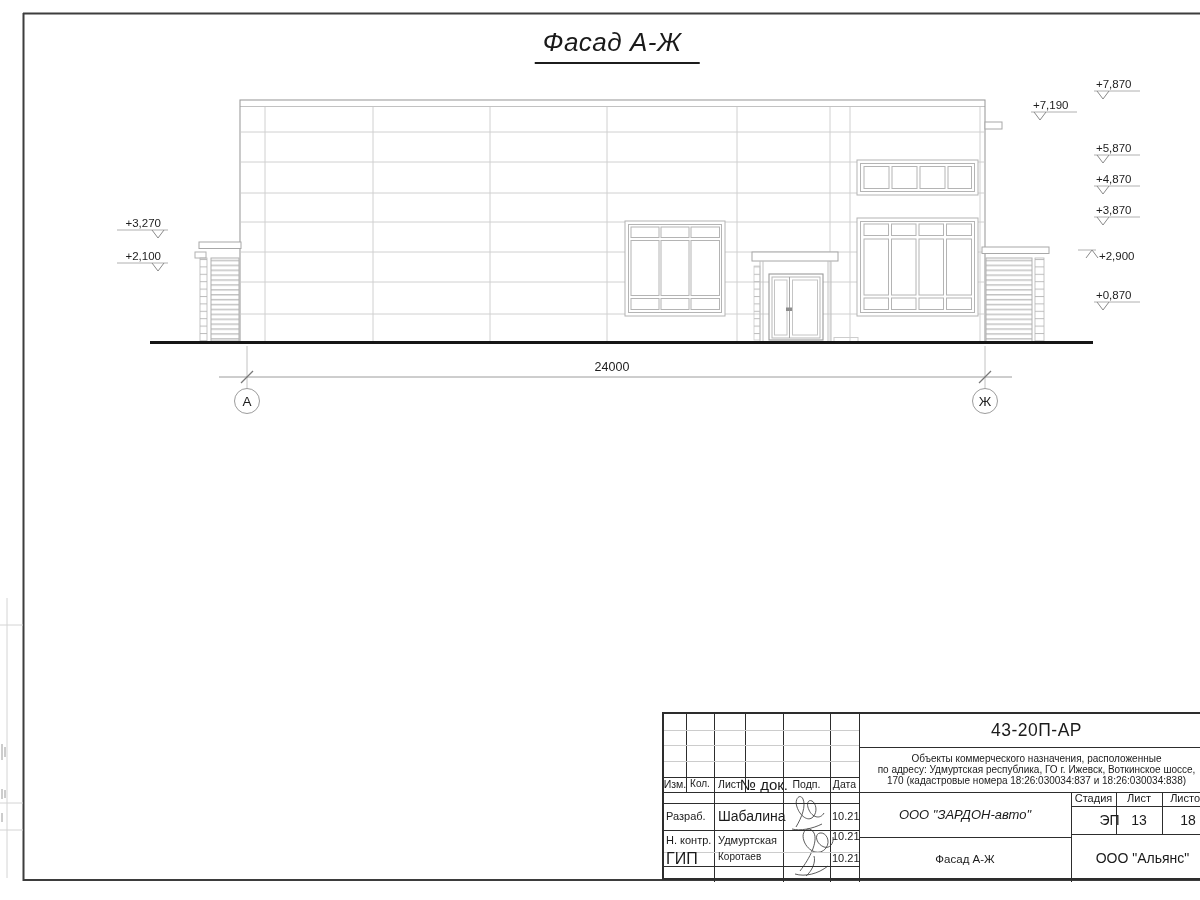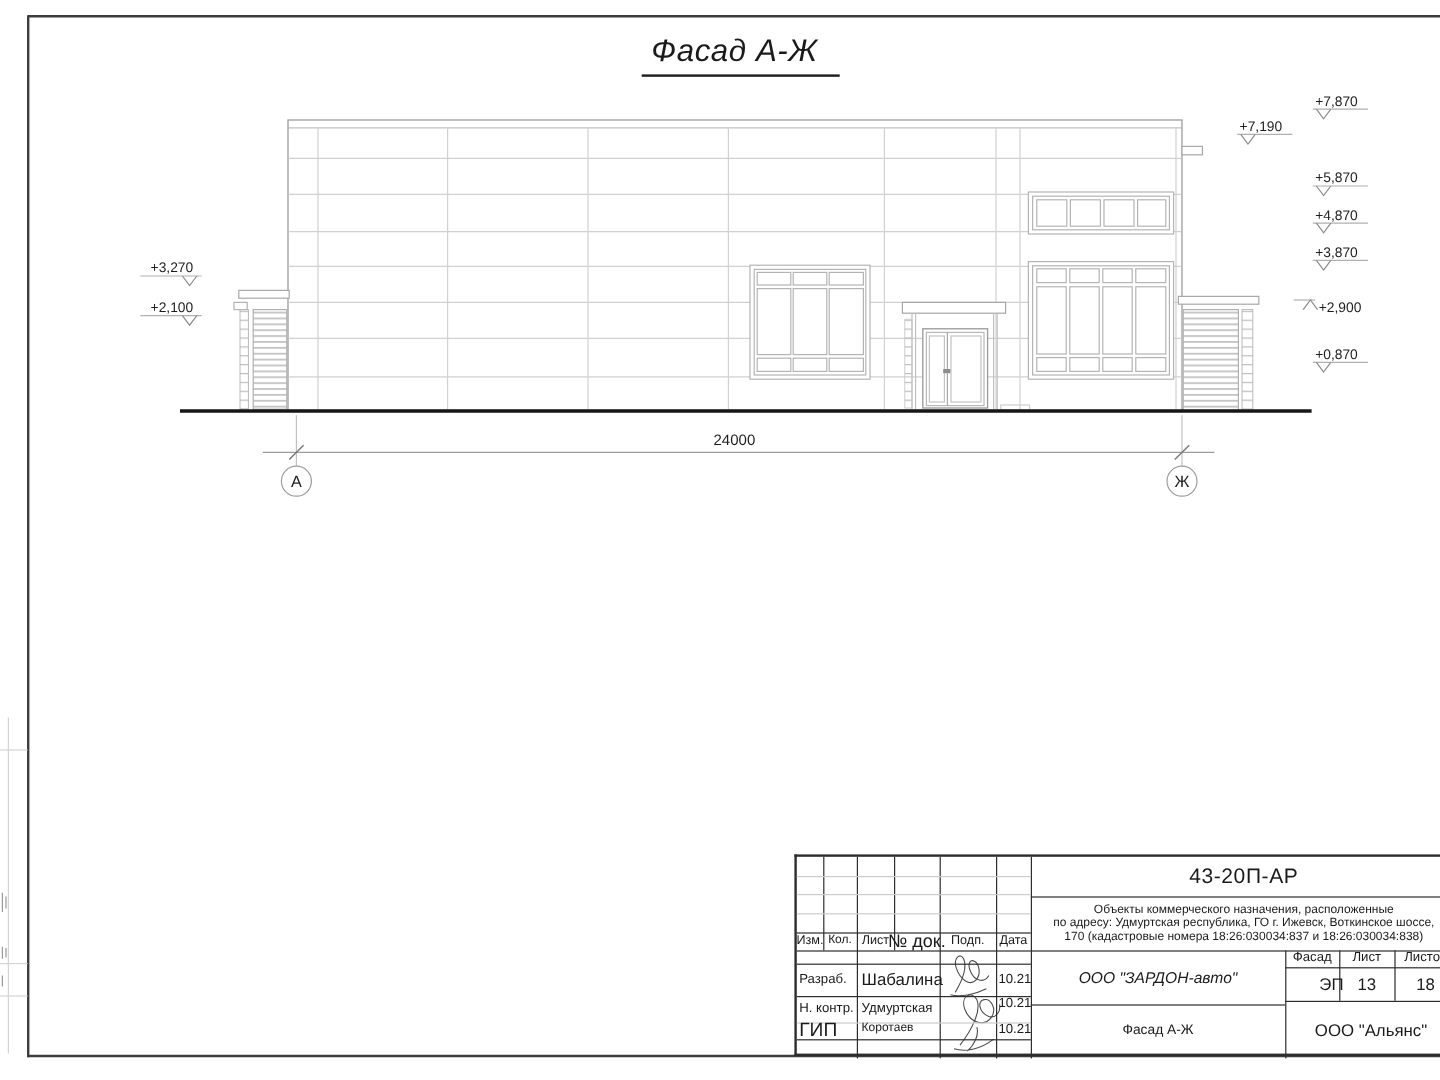--- a/index.html
+++ b/index.html
@@ -275,21 +275,21 @@
     <div class="cell left" style="left:54px;top:116px;width:65px;height:22px;font-size:11px">Удмуртская</div>
     <div class="cell left" style="left:168px;top:112px;width:27px;height:22px;font-size:11px">10.21</div>
 
     <div class="cell left" style="left:2px;top:138px;width:48px;height:14px;font-size:16px">ГИП</div>
     <div class="cell left" style="left:54px;top:136px;width:65px;height:14px;font-size:10px">Коротаев</div>
     <div class="cell left" style="left:168px;top:138px;width:27px;height:14px;font-size:11px">10.21</div>
 
     <div class="cell org" style="left:195px;top:78px;width:212px;height:45px">ООО "ЗАРДОН-авто"</div>
     <div class="cell" style="left:195px;top:123px;width:212px;height:45px;font-size:11.5px">Фасад А-Ж</div>
 
-    <div class="cell" style="left:407px;top:78px;width:45px;height:14px;font-size:11px">Фасад</div>
+    <div class="cell" style="left:407px;top:78px;width:45px;height:14px;font-size:11px">Стадия</div>
     <div class="cell" style="left:452px;top:78px;width:46px;height:14px;font-size:11px">Лист</div>
     <div class="cell" style="left:498px;top:78px;width:52px;height:14px;font-size:11px">Листов</div>
     <div class="cell" style="left:423px;top:92px;width:45px;height:28px;font-size:14px">ЭП</div>
     <div class="cell" style="left:452px;top:92px;width:46px;height:28px;font-size:14px">13</div>
     <div class="cell" style="left:498px;top:92px;width:52px;height:28px;font-size:14px">18</div>
 
     <div class="cell" style="left:407px;top:120px;width:143px;height:48px;font-size:14px">ООО "Альянс"</div>
   </div>
 
 </div>

